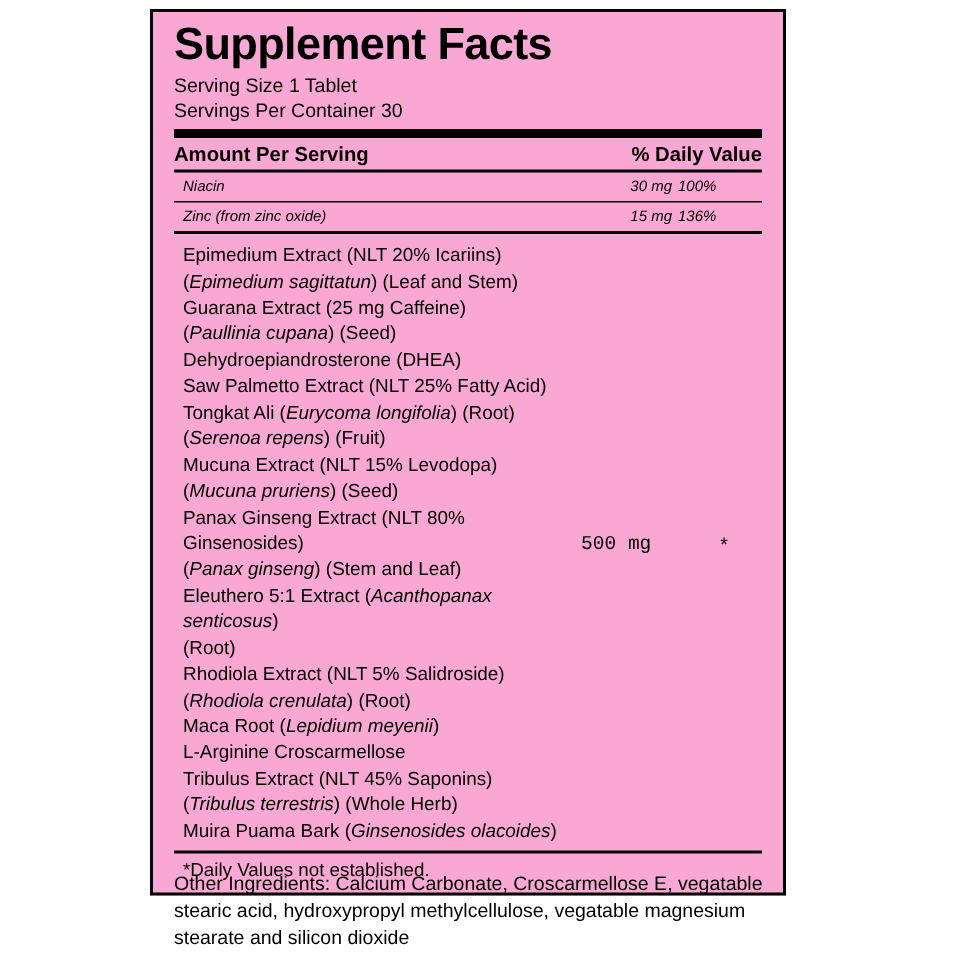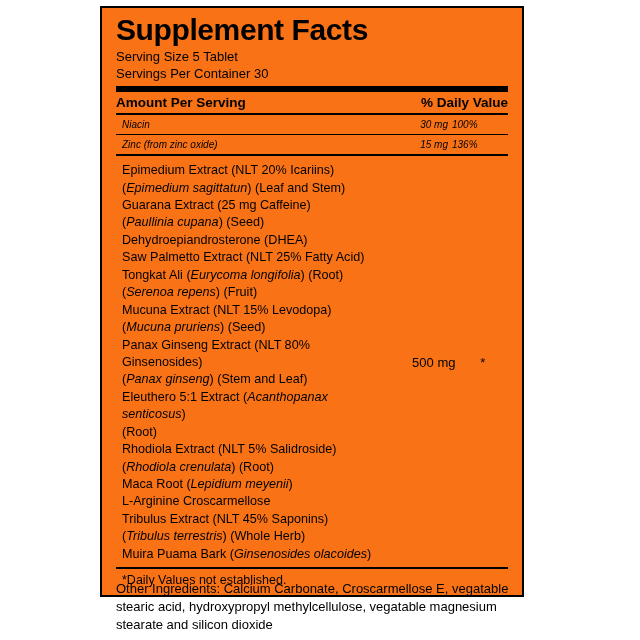--- a/index.html
+++ b/index.html
@@ -15,21 +15,21 @@
     position: relative;
     overflow: hidden;
   }
   #panel {
     position: absolute;
     left: 100px;
     top: 6px;
     width: 424px;
     border: 2px solid #000;
     box-sizing: border-box;
-    background: #f97316;
+    background: #f9a8d4;
     padding: 0 0 0 0;
   }
   .inner {
     padding: 4px 14px 6px 14px;
   }
   .title {
     font-size: 30px;
     font-weight: bold;
     letter-spacing: -0.4px;
     line-height: 1.08;
@@ -85,24 +85,24 @@
     font-size: 12.6px;
     padding: 6px 0 4px 0;
   }
   .blend-list {
     flex: 1 1 auto;
     padding-left: 6px;
     line-height: 1.385;
   }
   .blend-amt {
     width: 70px;
-    text-align: right;
     padding-right: 2px;
     align-self: center;
     font-size: 13px;
+    font-family: Liberation Mono, monospace;
   }
   .blend-dv {
     width: 52px;
     text-align: center;
     align-self: center;
     font-size: 13px;
   }
   .footnote {
     font-size: 12.5px;
     padding: 4px 0 2px 6px;
@@ -117,21 +117,21 @@
     font-weight: normal;
   }
   i { font-style: italic; }
 </style>
 </head>
 <body>
 
 <div id="panel">
   <div class="inner">
     <div class="title">Supplement Facts</div>
-    <div class="serving-line">Serving Size 5 Tablet</div>
+    <div class="serving-line">Serving Size 1 Tablet</div>
     <div class="serving-line">Servings Per Container 30</div>
     <div class="rule-thick"></div>
     <div class="amount-row">
       <span>Amount Per Serving</span>
       <span>% Daily Value</span>
     </div>
     <div class="rule-med"></div>
 
     <div class="nutrient-row">
       <span class="nutrient-name">Niacin</span>

